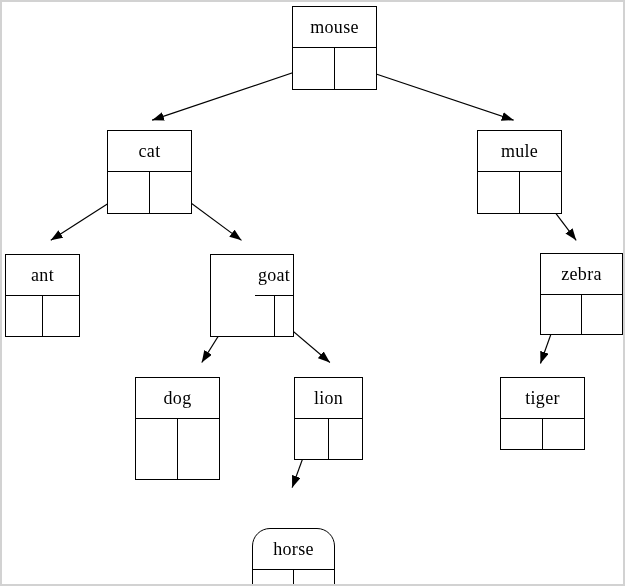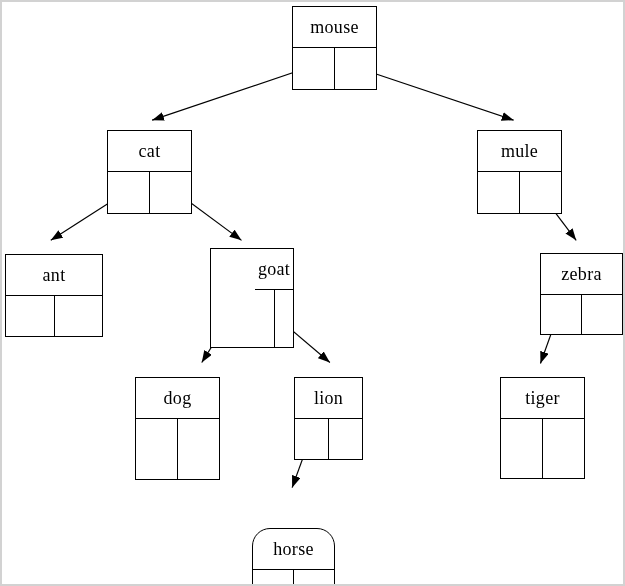--- a/index.html
+++ b/index.html
@@ -97,28 +97,28 @@
           <div class="ptr right"></div>
         </div>
       </div>
       <div class="node" style="left: 475px; top: 128px; width: 85px; height: 84px;">
         <div class="node-title">mule</div>
         <div class="node-ptrs">
           <div class="ptr left"></div>
           <div class="ptr right"></div>
         </div>
       </div>
-      <div class="node" style="left: 3px; top: 252px; width: 98px; height: 83px;">
+      <div class="node" style="left: 3px; top: 252px; width: 75px; height: 83px;">
         <div class="node-title">ant</div>
         <div class="node-ptrs">
           <div class="ptr left"></div>
           <div class="ptr right"></div>
         </div>
       </div>
-      <div class="node" style="left: 208px; top: 246px; width: 84px; height: 100px; padding-left: 44px;">
+      <div class="node" style="left: 208px; top: 252px; width: 84px; height: 83px; padding-left: 44px;">
         <div class="node-title">goat</div>
         <div class="node-ptrs">
           <div class="ptr left"></div>
           <div class="ptr right"></div>
         </div>
       </div>
       <div class="node" style="left: 538px; top: 251px; width: 83px; height: 82px; justify-content: center;">
         <div class="node-title">zebra</div>
         <div class="node-ptrs">
           <div class="ptr left"></div>
@@ -132,21 +132,21 @@
           <div class="ptr right"></div>
         </div>
       </div>
       <div class="node" style="left: 292px; top: 375px; width: 69px; height: 83px;">
         <div class="node-title">lion</div>
         <div class="node-ptrs">
           <div class="ptr left"></div>
           <div class="ptr right"></div>
         </div>
       </div>
-      <div class="node" style="left: 498px; top: 375px; width: 85px; height: 102px;">
+      <div class="node" style="left: 498px; top: 375px; width: 85px; height: 73px;">
         <div class="node-title">tiger</div>
         <div class="node-ptrs">
           <div class="ptr left"></div>
           <div class="ptr right"></div>
         </div>
       </div>
       <div class="node" style="left: 250px; top: 526px; width: 83px; height: 82px; border-radius: 18px;">
         <div class="node-title">horse</div>
         <div class="node-ptrs">
           <div class="ptr left"></div>

